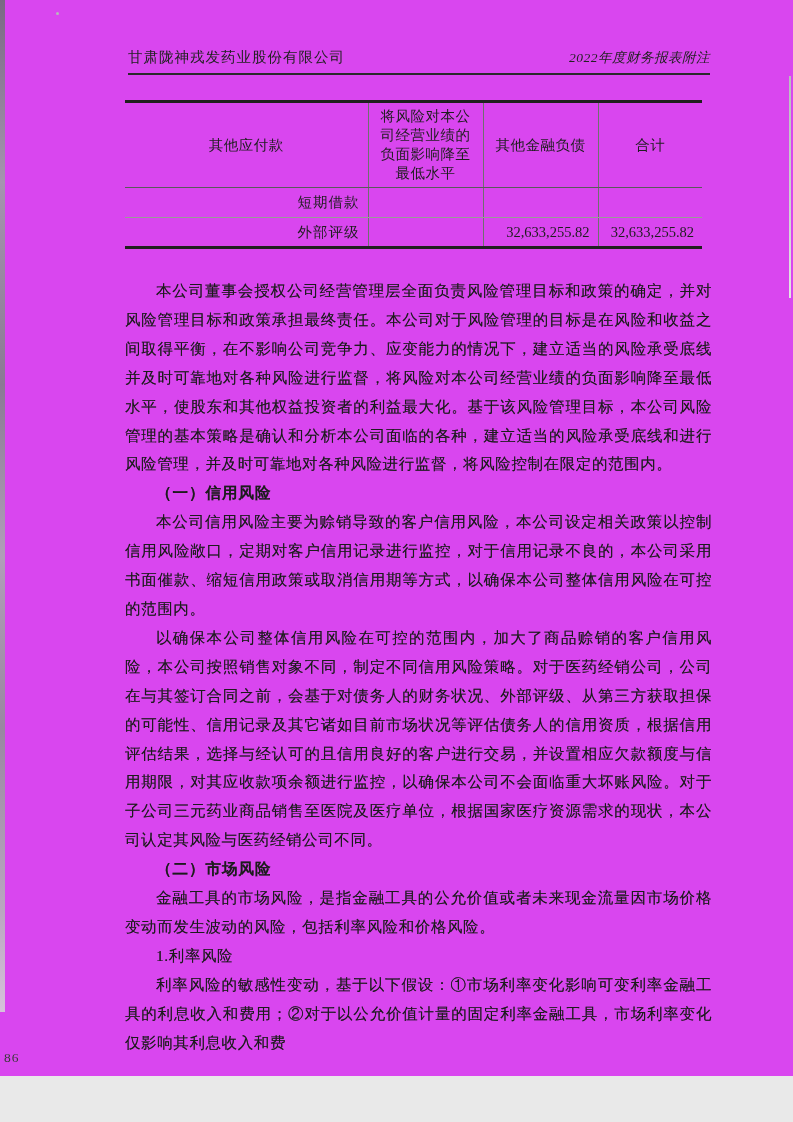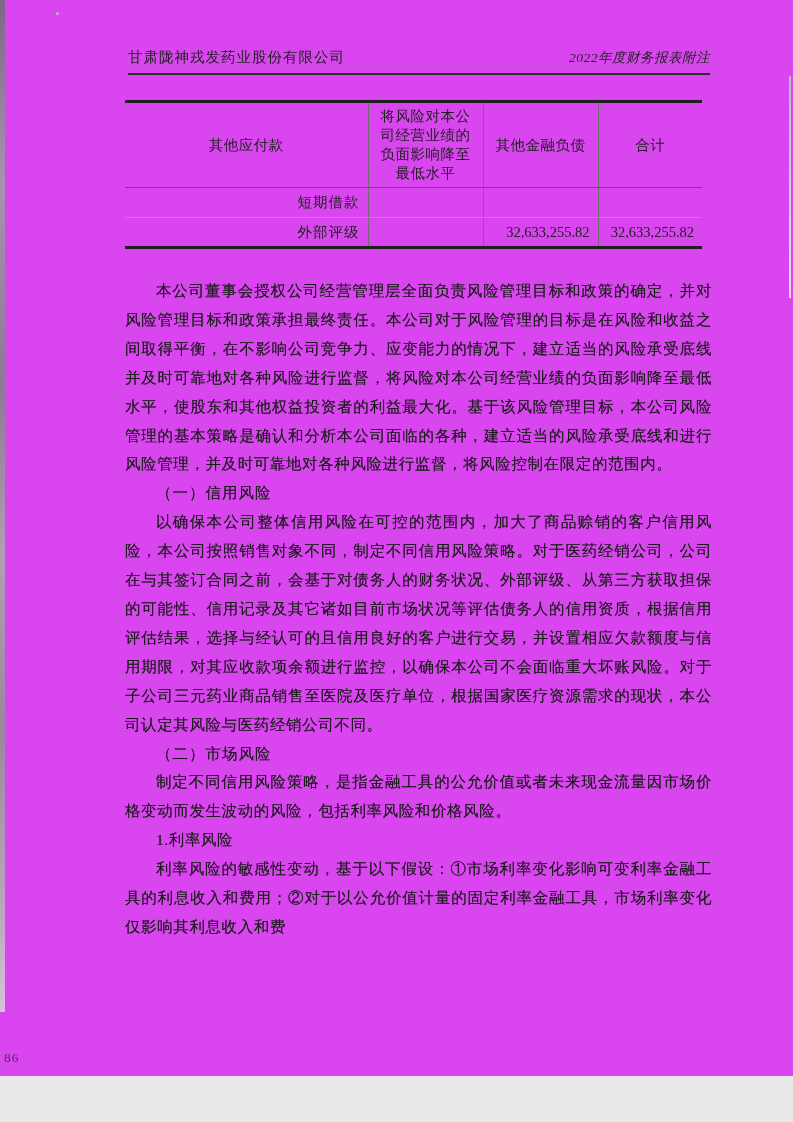--- a/index.html
+++ b/index.html
@@ -64,21 +64,21 @@
   table.fin td.num  { text-align:right; font-family:"Liberation Serif","DejaVu Serif",serif; }
 
   
   .body-text {
     position:absolute; left:125px; top:277px; width:587px;
     font-size:15.5px; line-height:28.9px;
     text-align:justify; letter-spacing:.6px;
     text-shadow:0 0 .5px rgba(20,20,20,.55);
   }
   .body-text p { text-indent:2em; margin:0; }
-  .body-text p.heading { font-weight:normal; letter-spacing:1px; }
+  .body-text p.heading { font-weight:bold; letter-spacing:1px; }
 
   .page-number {
     position:absolute; left:4px; top:1050px; width:100%;
     font-size:13.5px; color:#3a3a3a; letter-spacing:1px;
   }
 </style>
 </head>
 <body>
 
 <div class="page">
@@ -119,22 +119,23 @@
         <td class="num"></td>
         <td class="num">32,633,255.82</td>
         <td class="num">32,633,255.82</td>
       </tr>
     </tbody>
   </table>
 
   <div class="body-text">
     <p>本公司董事会授权公司经营管理层全面负责风险管理目标和政策的确定，并对风险管理目标和政策承担最终责任。本公司对于风险管理的目标是在风险和收益之间取得平衡，在不影响公司竞争力、应变能力的情况下，建立适当的风险承受底线并及时可靠地对各种风险进行监督，将风险对本公司经营业绩的负面影响降至最低水平，使股东和其他权益投资者的利益最大化。基于该风险管理目标，本公司风险管理的基本策略是确认和分析本公司面临的各种，建立适当的风险承受底线和进行风险管理，并及时可靠地对各种风险进行监督，将风险控制在限定的范围内。</p>
     <p class="heading">（一）信用风险</p>
+    <p>本公司信用风险主要为赊销导致的客户信用风险，本公司设定相关政策以控制信用风险敞口，定期对客户信用记录进行监控，对于信用记录不良的，本公司采用书面催款、缩短信用政策或取消信用期等方式，以确保本公司整体信用风险在可控的范围内。</p>
     <p>以确保本公司整体信用风险在可控的范围内，加大了商品赊销的客户信用风险，本公司按照销售对象不同，制定不同信用风险策略。对于医药经销公司，公司在与其签订合同之前，会基于对债务人的财务状况、外部评级、从第三方获取担保的可能性、信用记录及其它诸如目前市场状况等评估债务人的信用资质，根据信用评估结果，选择与经认可的且信用良好的客户进行交易，并设置相应欠款额度与信用期限，对其应收款项余额进行监控，以确保本公司不会面临重大坏账风险。对于子公司三元药业商品销售至医院及医疗单位，根据国家医疗资源需求的现状，本公司认定其风险与医药经销公司不同。</p>
     <p class="heading">（二）市场风险</p>
-    <p>制定不同信用风险策略，是指金融工具的公允价值或者未来现金流量因市场价格变动而发生波动的风险，包括利率风险和价格风险。</p>
+    <p>金融工具的市场风险，是指金融工具的公允价值或者未来现金流量因市场价格变动而发生波动的风险，包括利率风险和价格风险。</p>
     <p>1.利率风险</p>
     <p>利率风险的敏感性变动，基于以下假设：①市场利率变化影响可变利率金融工具的利息收入和费用；②对于以公允价值计量的固定利率金融工具，市场利率变化仅影响其利息收入和费</p>
   </div>
 
   <div class="page-number">86</div>
 
 </div>
 
 </body></html>

